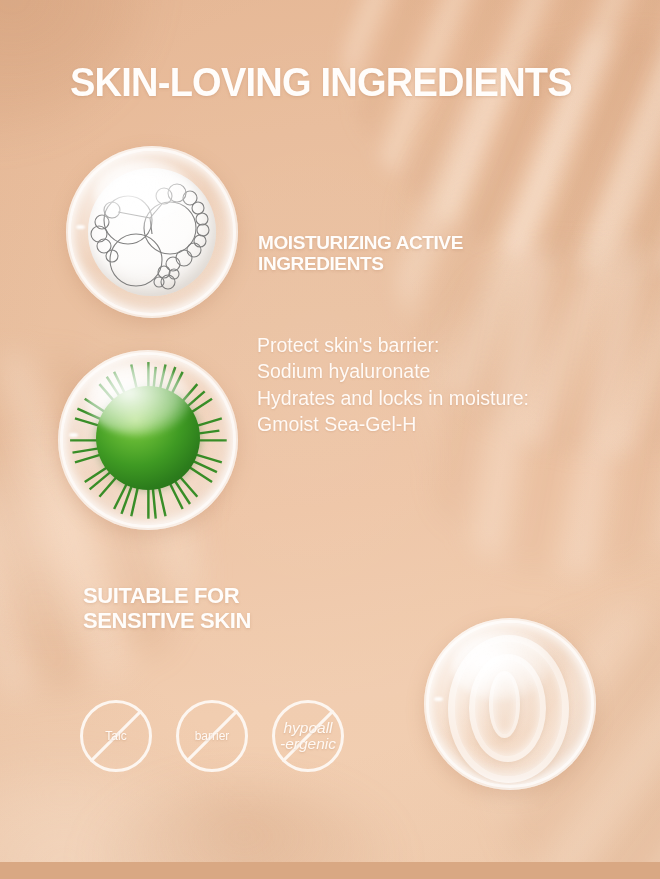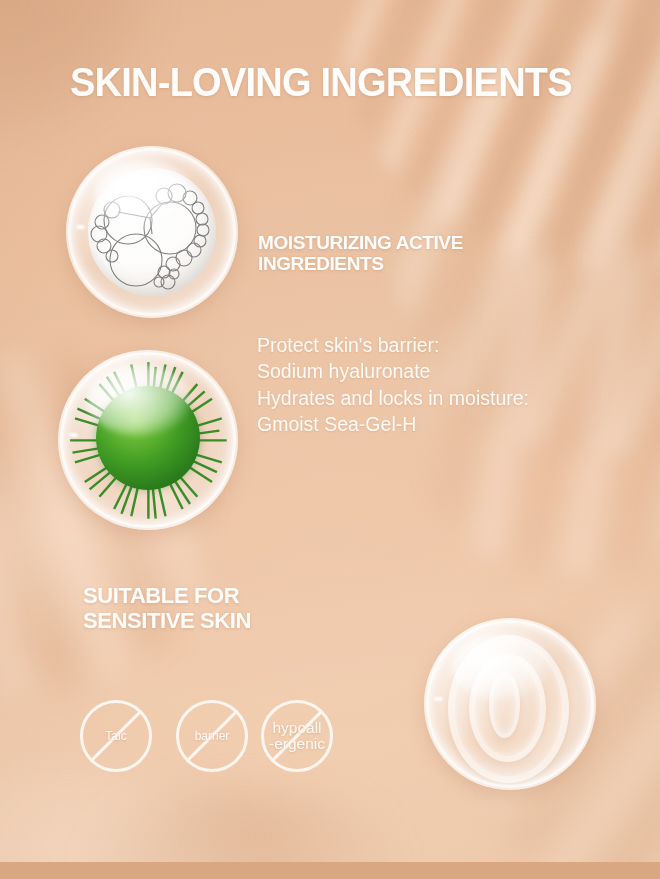--- a/index.html
+++ b/index.html
@@ -321,21 +321,21 @@
     font-size: 12px;
     font-weight: 400;
     line-height: 1.02;
     text-align: center;
     white-space: nowrap;
     text-shadow: 0 1px 2px rgba(170,115,78,0.28);
   }
   .badge-label.two-line { white-space: normal; width: 84px; font-size: 15.5px; }
   #badge-talc  { left: 0px;   top: 0px; }
   #badge-alcohol { left: 96px; top: 0px; }
-  #badge-hypo  { left: 181px; top: 0px; }
+  #badge-hypo  { left: 192px; top: 0px; font-style: italic; }
 </style>
 </head>
 <body>
 
 <div id="poster">
 
   <div class="bg-base"></div>
   <div class="bg-ripple">
     <div class="rip r1"></div>
     <div class="rip r2"></div>

